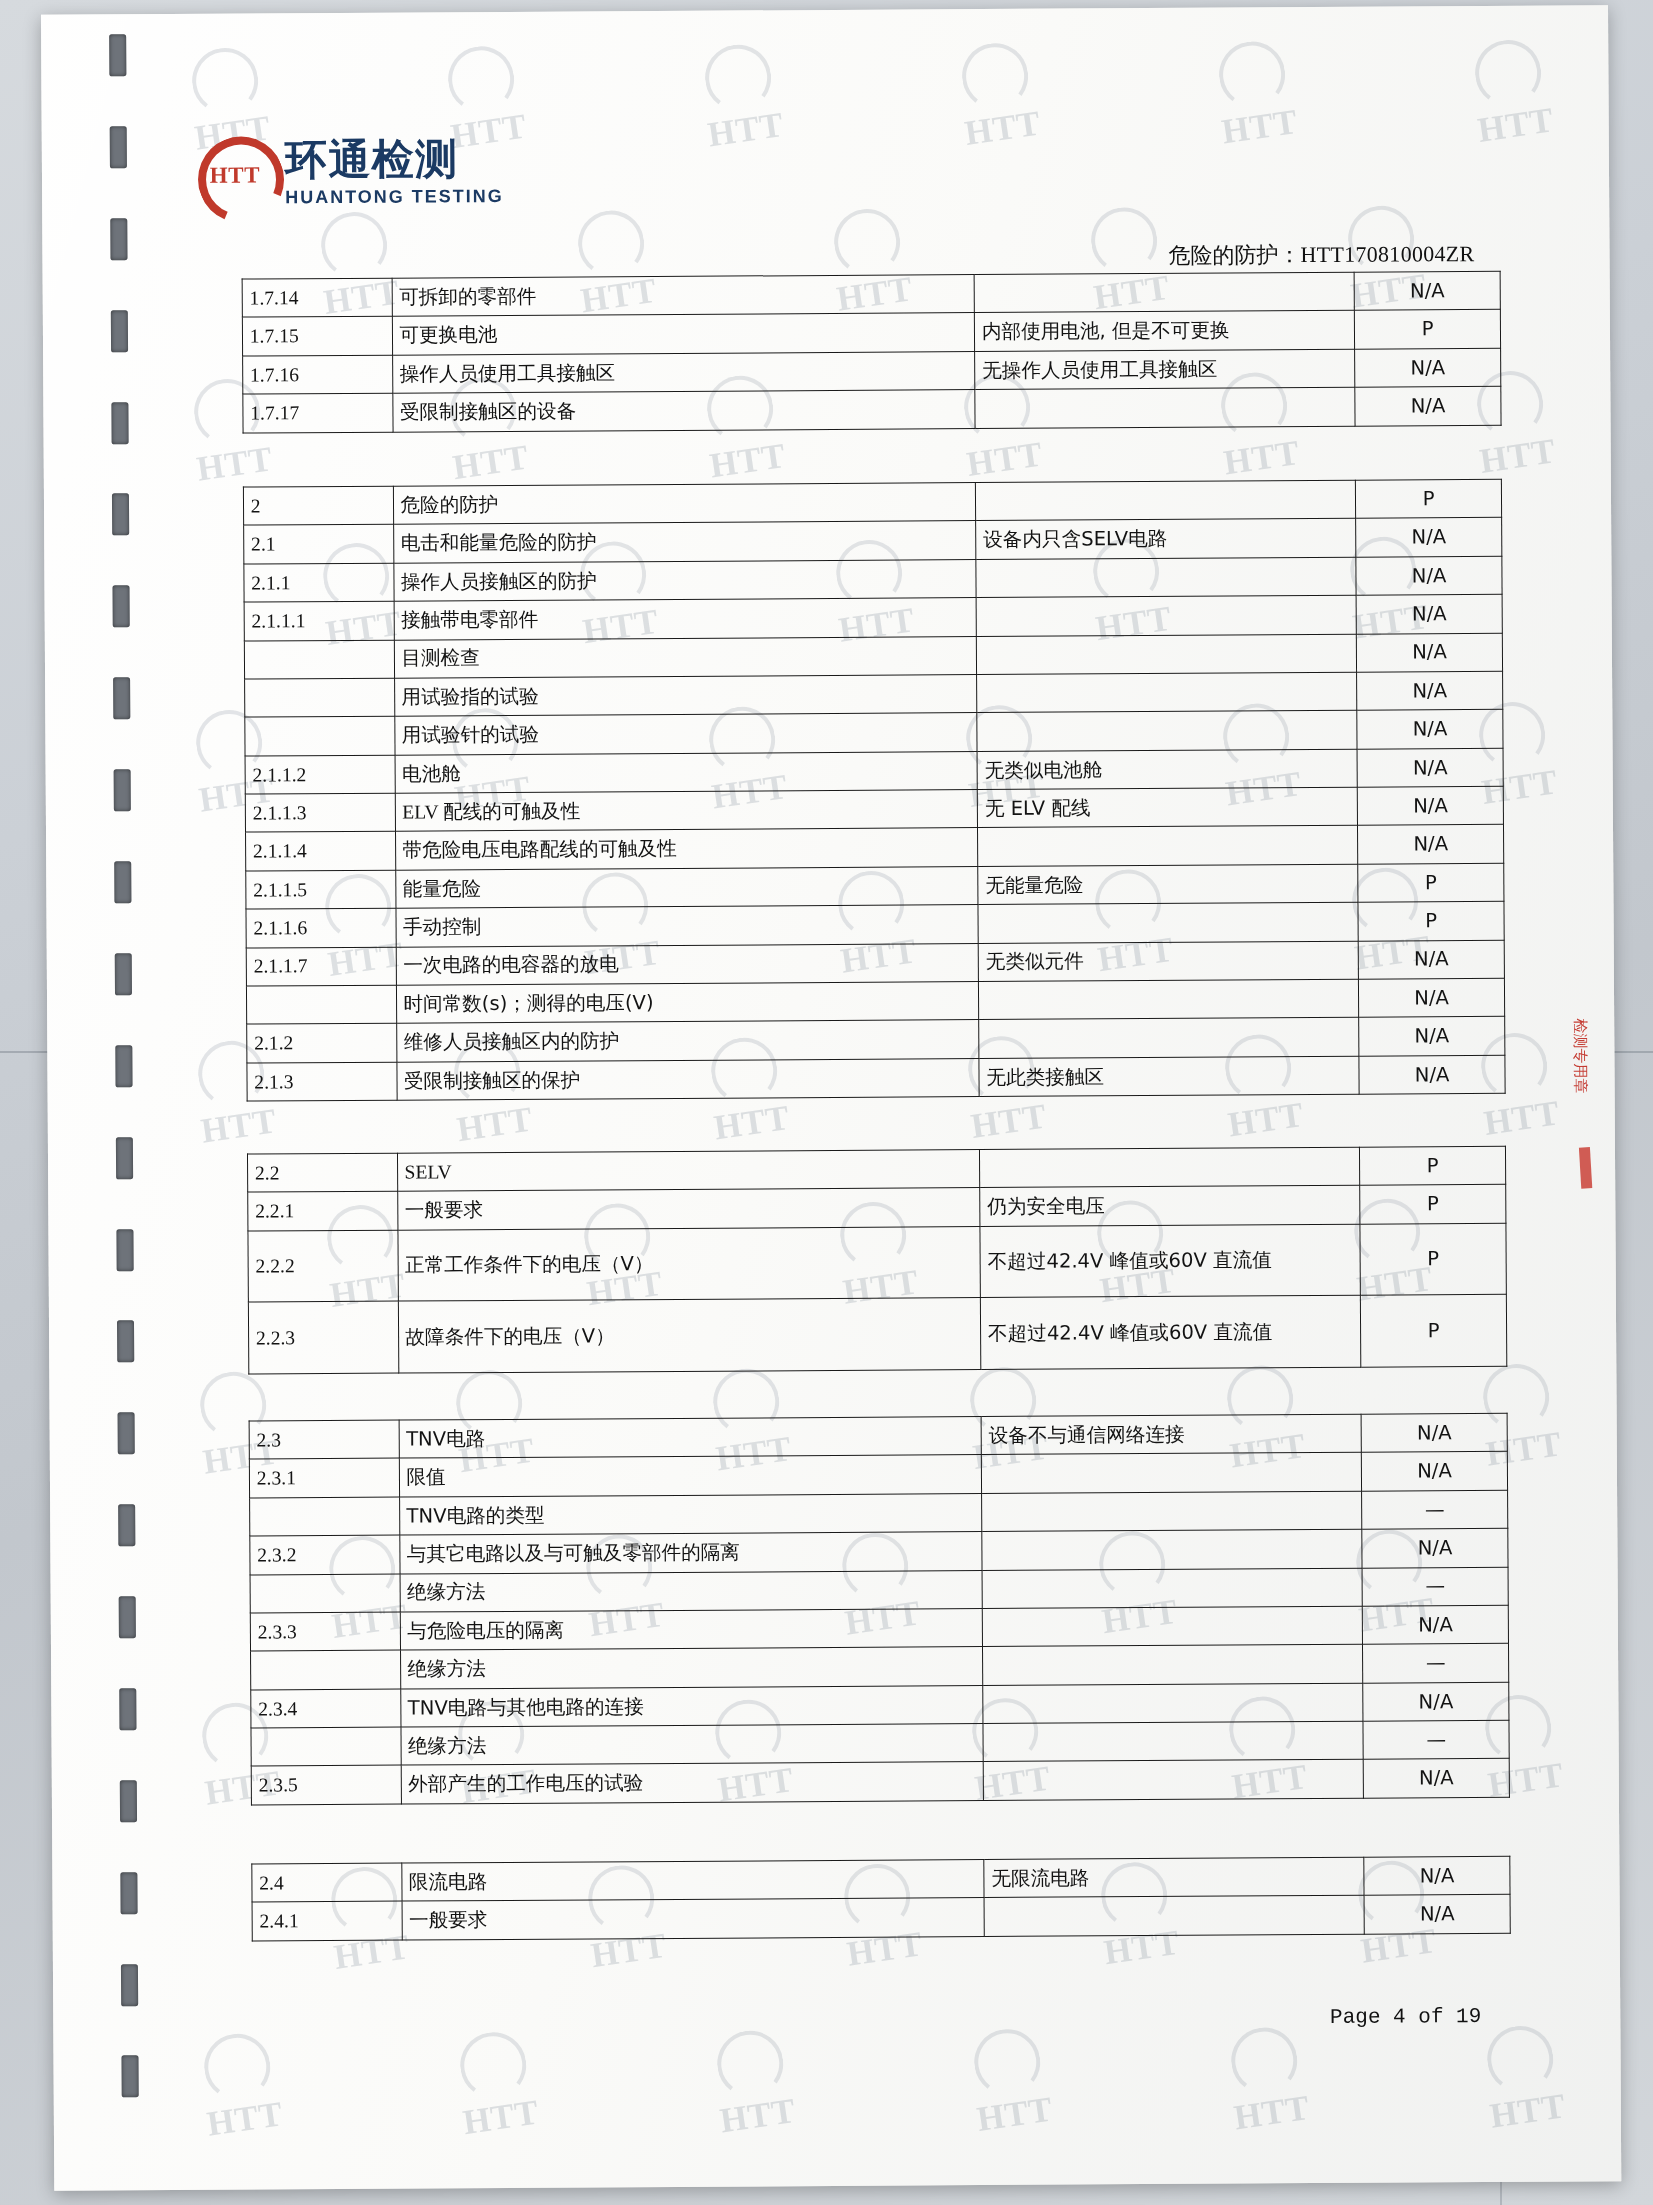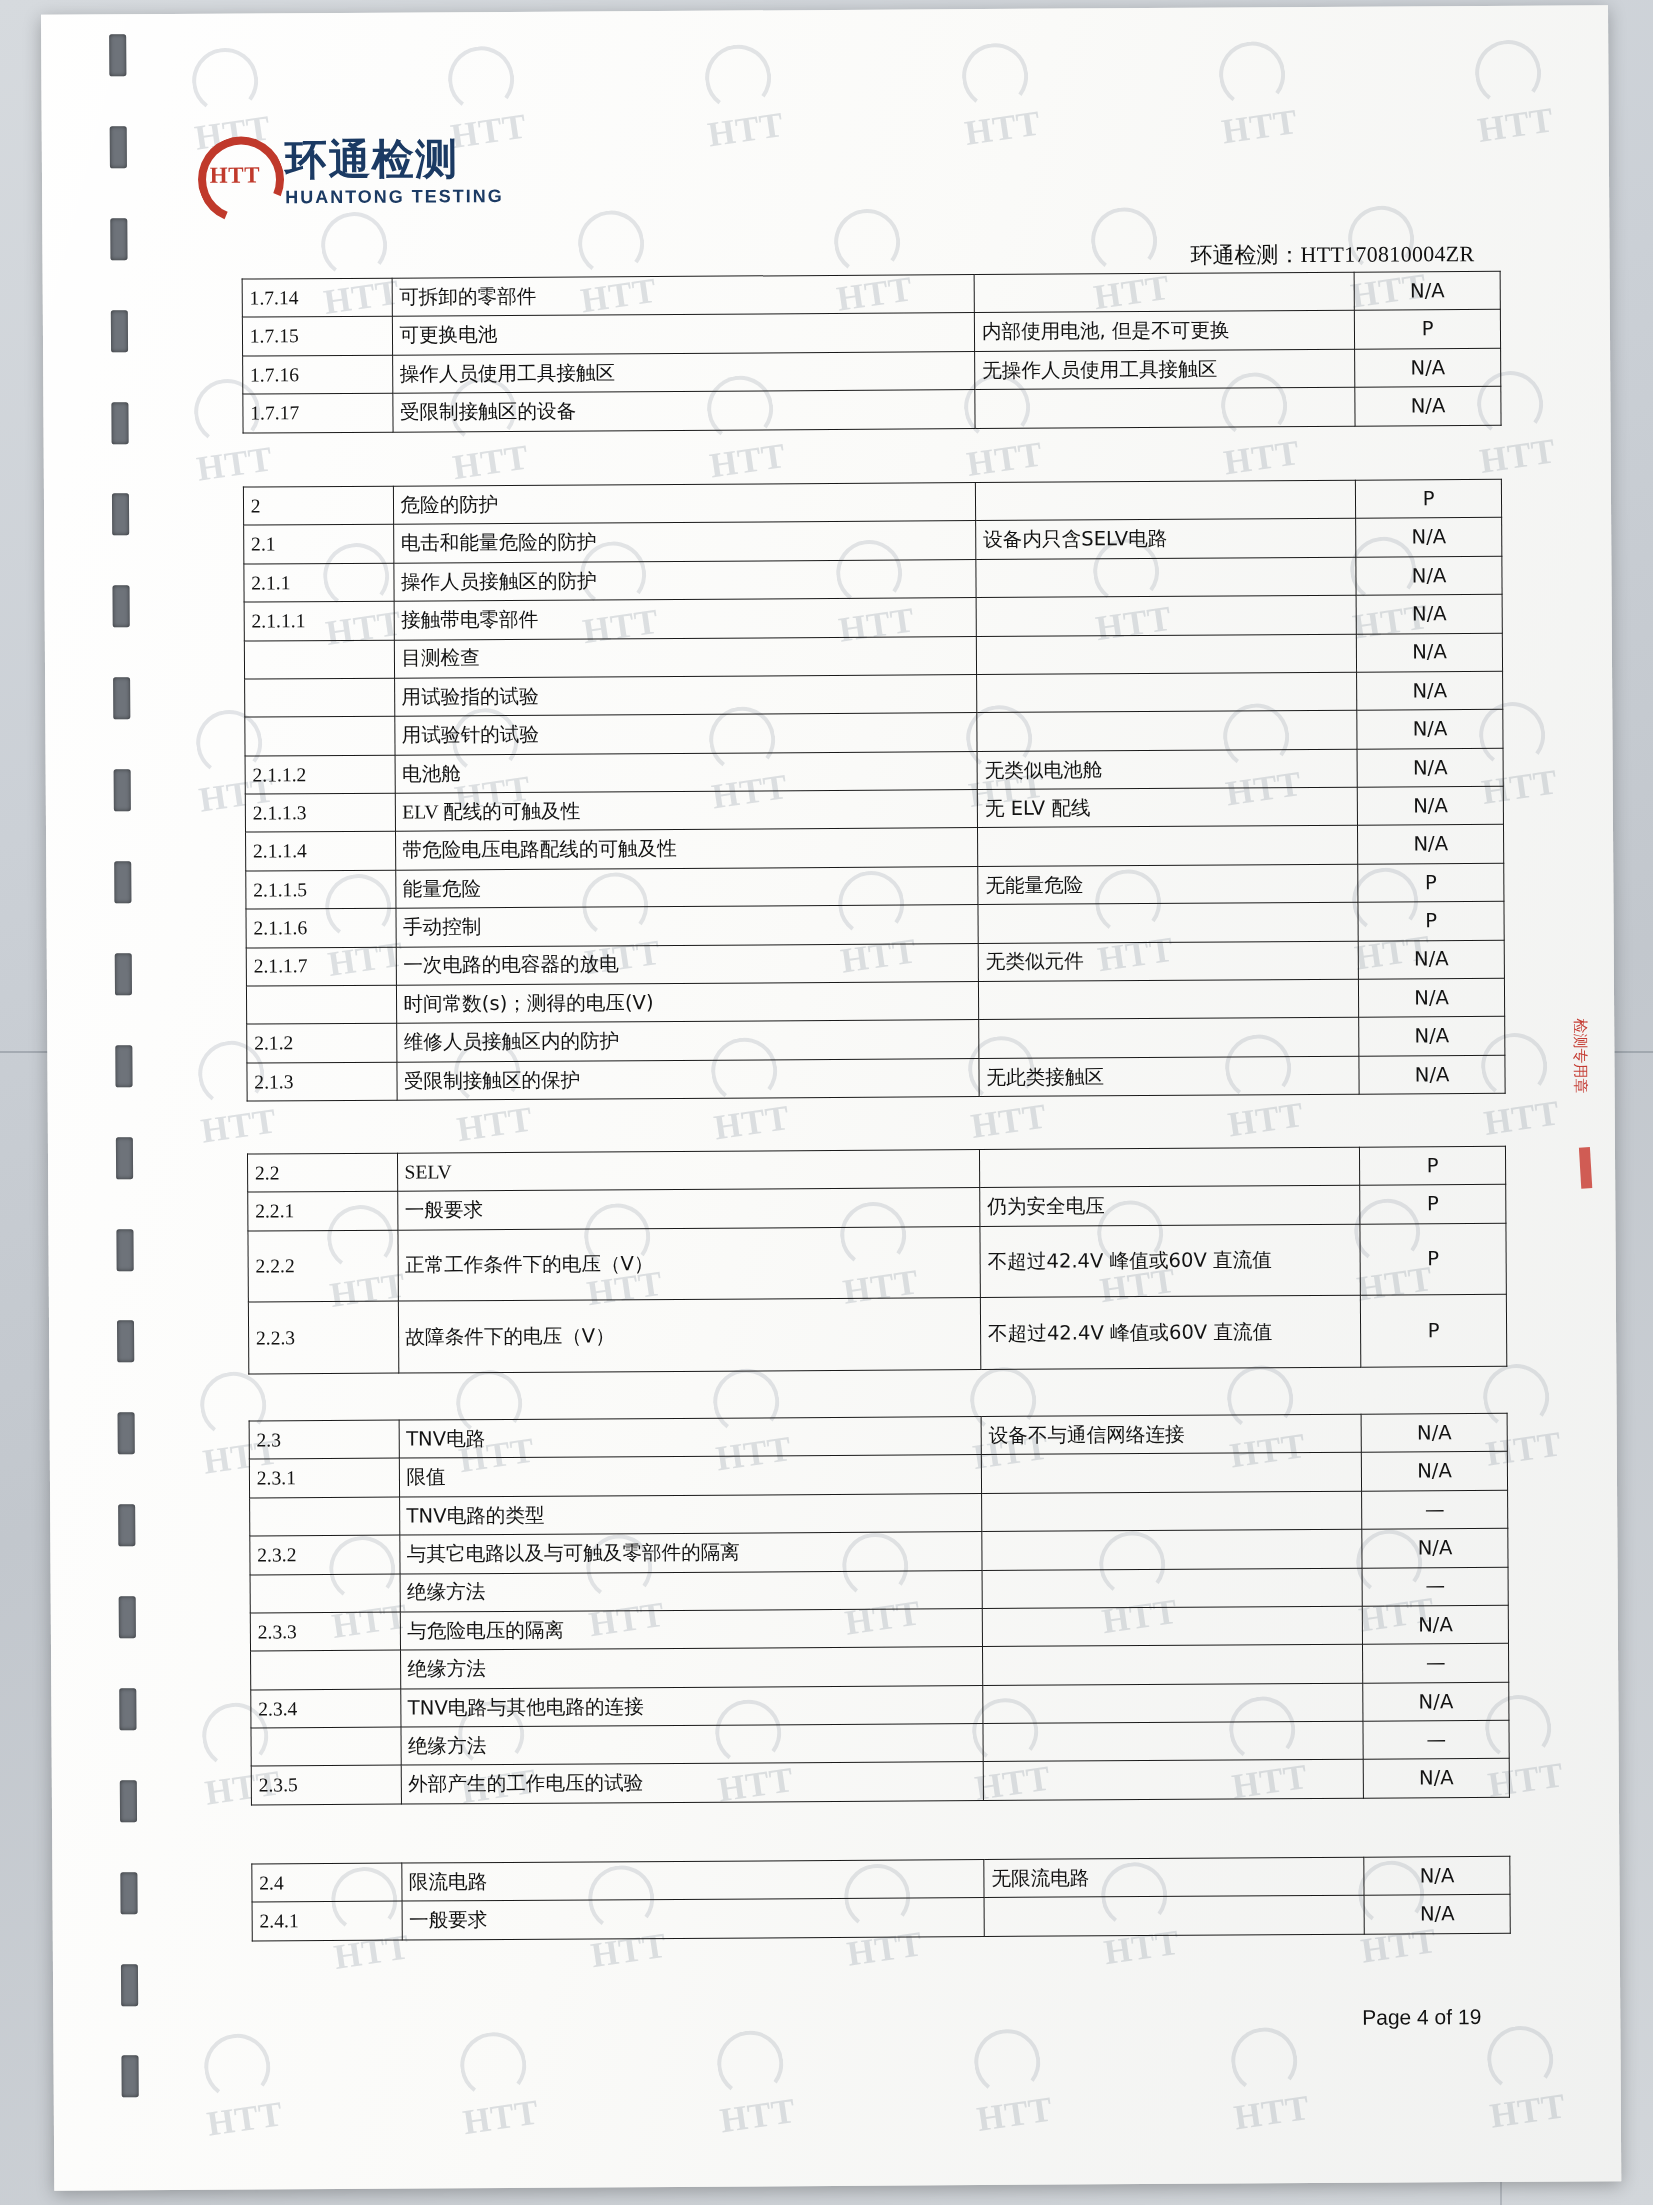--- a/index.html
+++ b/index.html
@@ -189,21 +189,21 @@
   #t1 { top: 265px; }
   #t2 { top: 473px; }
   #t3 { top: 1140px; }
   #t4 { top: 1407px; }
   #t5 { top: 1850px; }
 
   #page-num {
     position: absolute;
     right: 139px;
     top: 1999px;
-    font-family: Liberation Sans, sans-serif;
+    font-family: Liberation Mono, monospace;
     font-size: 21px;
     color: #111;
   }
 
   
   #margin-note {
     position: absolute;
     left: 1542px;
     top: 1013px;
     width: 27px;
@@ -342,21 +342,21 @@
       <div class="arc"></div>
       <div class="htt">HTT</div>
     </div>
     <div id="logo-text">
       <div id="logo-cn">环通检测</div>
       <div id="logo-en">HUANTONG TESTING</div>
     </div>
   </div>
 
   <div id="report-no">
-    <span>环通检测：</span><span class="val">HTT170810004ZR</span>
+    <span>危险的防护：</span><span class="val">HTT170810004ZR</span>
   </div>
 
   <table class="tbl" id="t1">
       <tbody>
         <tr>
           <td class="c-clause lat">1.7.14</td>
           <td class="c-title">可拆卸的零部件</td>
           <td class="c-result"></td>
           <td class="c-verdict">N/A</td>
         </tr>

